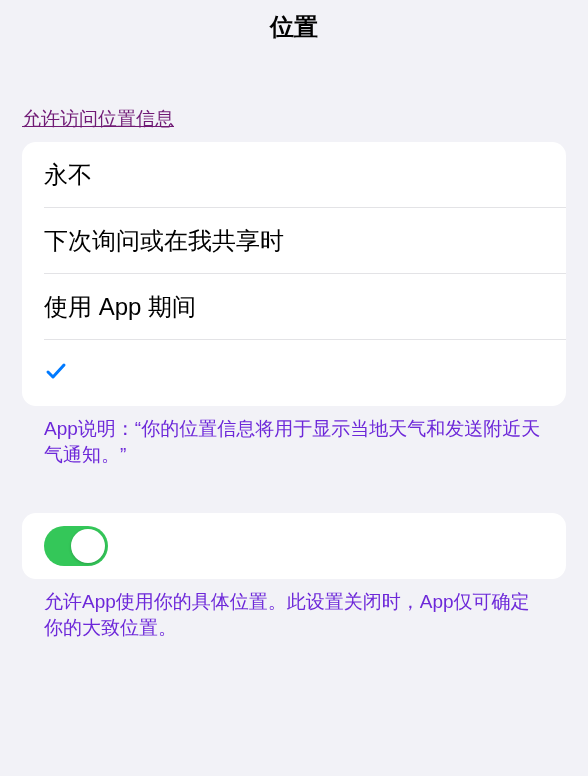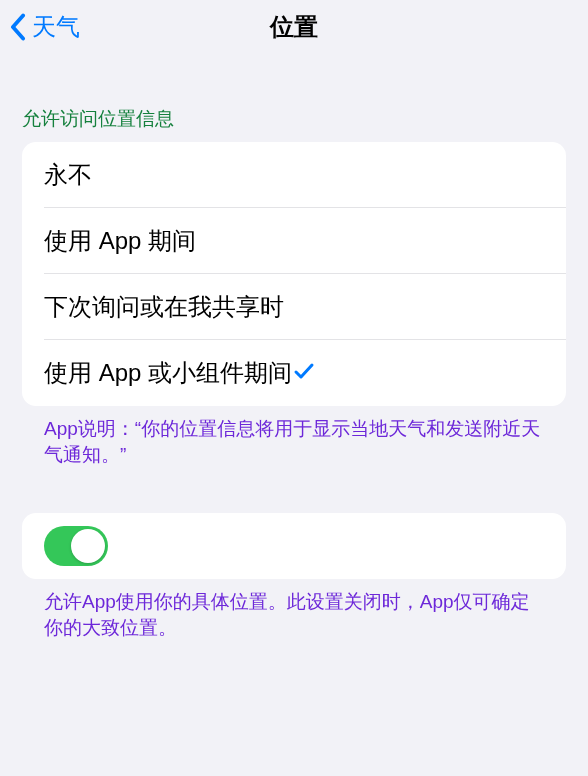--- a/index.html
+++ b/index.html
@@ -38,23 +38,24 @@
       width: 20px;
       height: 28px;
       margin-right: 4px;
     }
     .nav-title {
       font-size: 24px;
       font-weight: 600;
       color: #000;
     }
     .section-header {
-      color: #15803d;
+      color: #701a75;
       font-size: 19px;
       padding: 52px 22px 10px 22px;
+      text-decoration: underline;
     }
     .group {
       background: #ffffff;
       border-radius: 14px;
       overflow: hidden;
       margin: 0 22px;
     }
     .row {
       display: flex;
       align-items: center;
@@ -115,43 +116,36 @@
       height: 34px;
       background: #fff;
       border-radius: 50%;
       box-shadow: 0 1px 3px rgba(0,0,0,0.2);
     }
   </style>
 </head>
 <body>
 
 <div class="navbar">
-  <div class="back-button">
-    <svg viewBox="0 0 12 22">
-      <path d="M10 2 L2 11 L10 20" stroke="#007aff" stroke-width="3" fill="none" stroke-linecap="round" stroke-linejoin="round"></path>
-    </svg>
-    <span>天气</span>
-  </div>
   <div class="nav-title">位置</div>
 </div>
 
 <div class="section-header">允许访问位置信息</div>
 
 <div class="group" id="location-options">
     <div class="row">
       <span class="row-label">永不</span>
     </div>
     <div class="row">
+      <span class="row-label">下次询问或在我共享时</span>
+    </div>
+    <div class="row">
       <span class="row-label">使用 App 期间</span>
     </div>
     <div class="row">
-      <span class="row-label">下次询问或在我共享时</span>
-    </div>
-    <div class="row">
-      <span class="row-label">使用 App 或小组件期间</span>
       <span class="checkmark"><svg viewBox="0 0 24 24">
           <path d="M4 13 L9 18 L20 6"></path>
         </svg></span>
     </div>
   </div>
 
 <div class="section-footer">App说明：“你的位置信息将用于显示当地天气和发送附近天气通知。”</div>
 
 <div class="spacer"></div>
 

